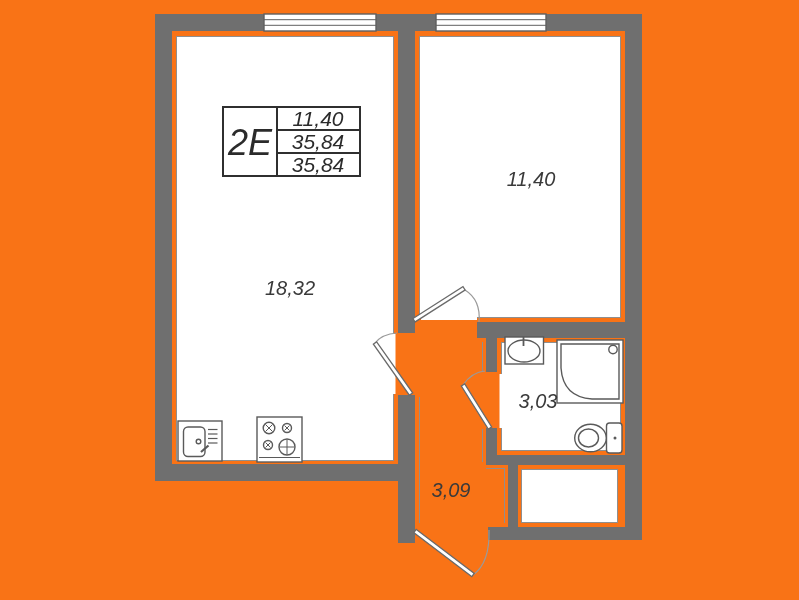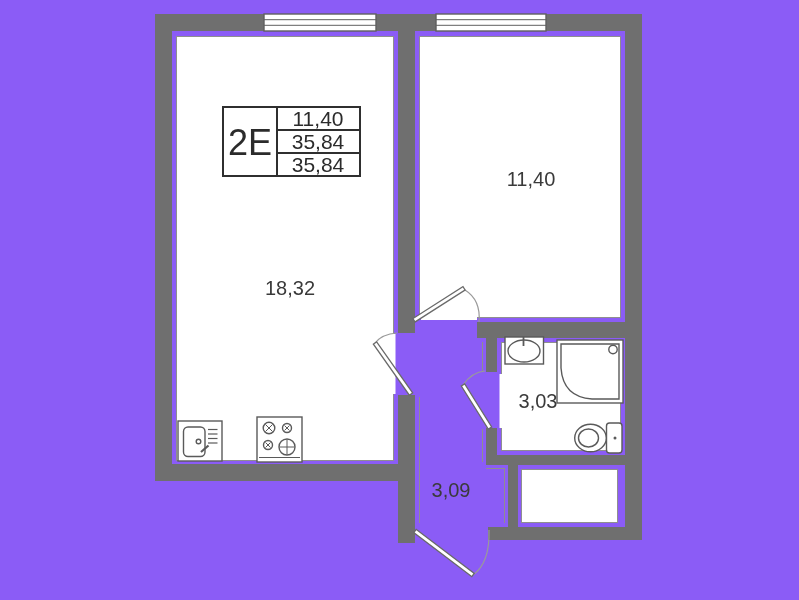--- a/index.html
+++ b/index.html
@@ -1,21 +1,22 @@
 <!DOCTYPE html>
 <html><head>
 <meta charset="utf-8">
 <style>
   html,body{margin:0;padding:0;background:#ffffff;}
   .stage{
     position:relative;
     width:799px;height:600px;
-    background:#8b5cf6;
+    background:#f97316;
     font-family:"Liberation Sans", sans-serif;
     overflow:hidden;
+    font-style:italic;
   }
   svg{position:absolute;left:0;top:0;}
   .wall{fill:#6f6f6f;}
   .room{fill:#ffffff;stroke:#8f8f8f;stroke-width:1;}
   .thinline{stroke:#8f8f8f;stroke-width:1;fill:none;}
   .erase{fill:#ffffff;}
   .winframe{fill:#ffffff;stroke:#5f5f5f;stroke-width:1.4;}
   .winline{stroke:#5f5f5f;stroke-width:1;}
   .fx{fill:#ffffff;stroke:#5a5a5a;stroke-width:1.4;}
   .fxline{stroke:#5a5a5a;stroke-width:1.2;fill:none;}

